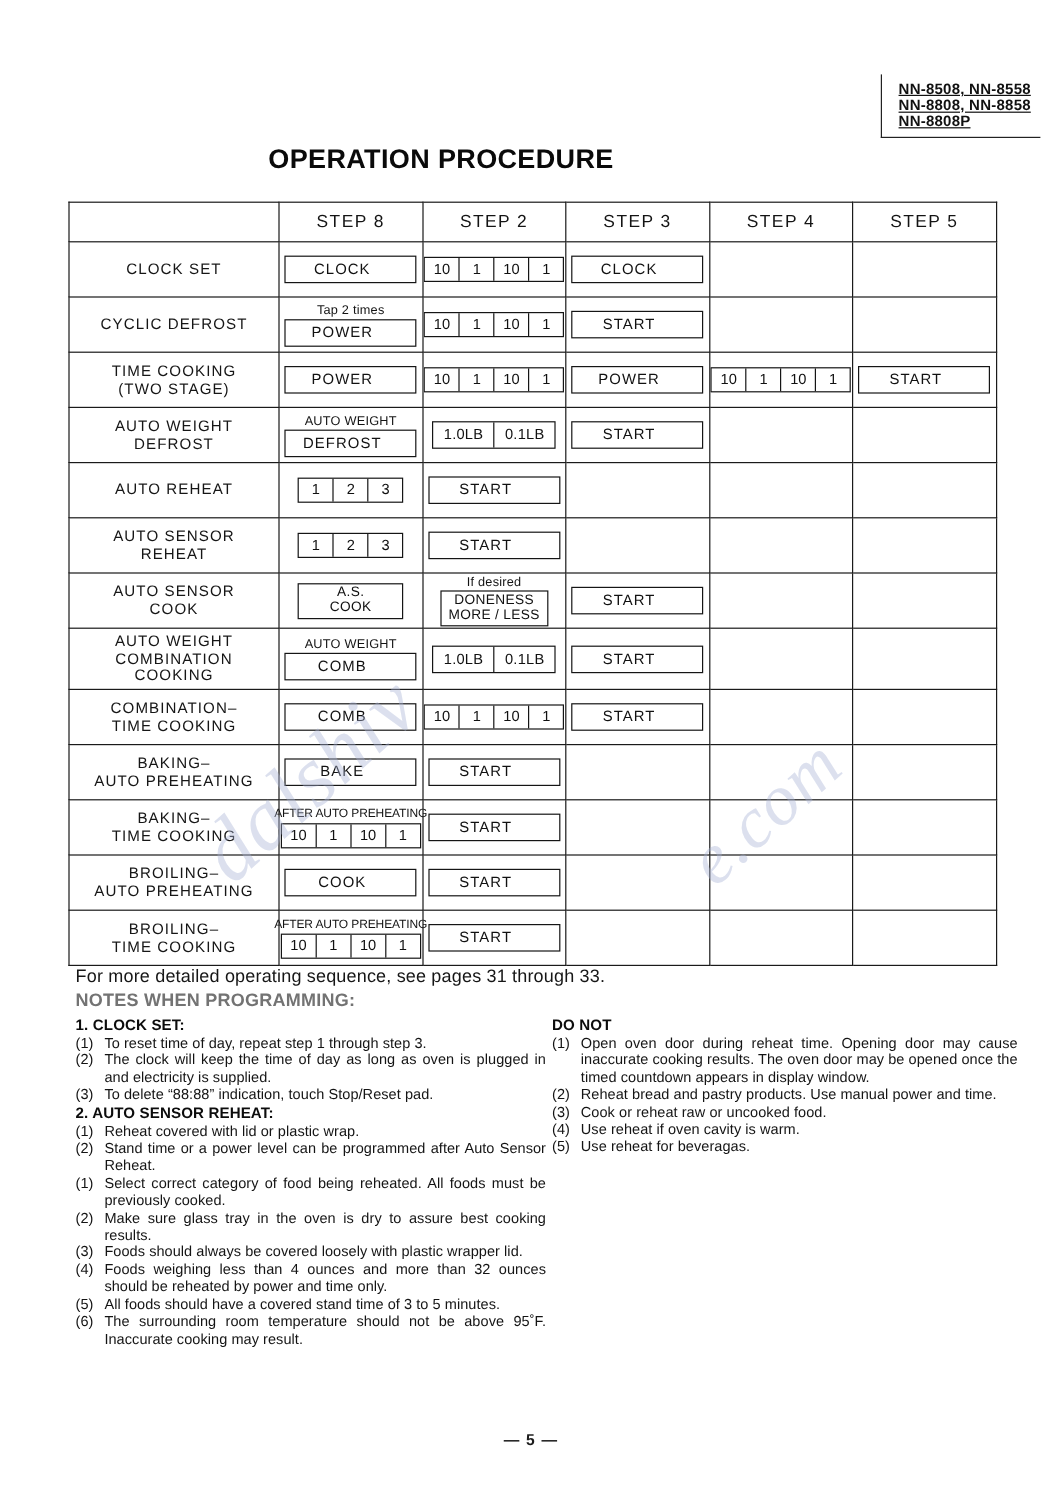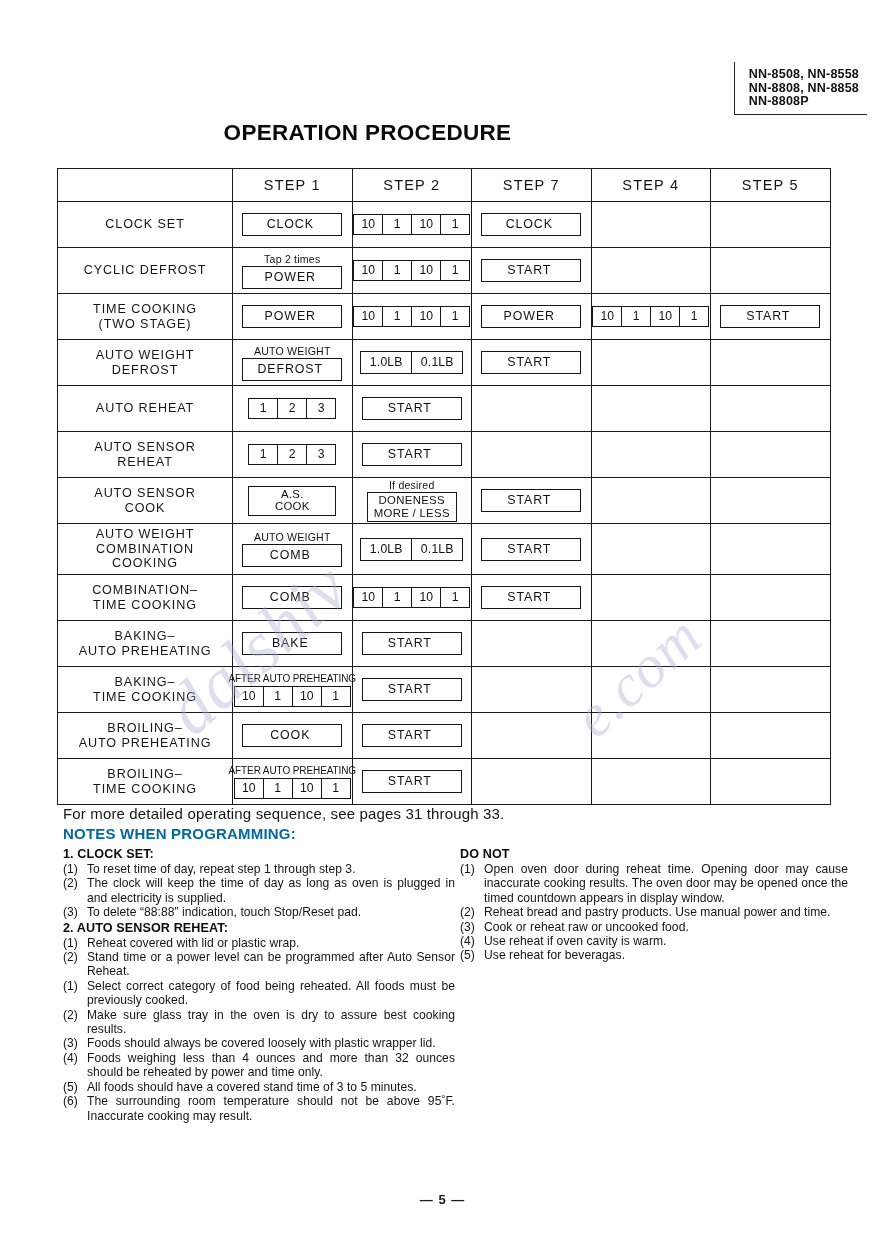--- a/index.html
+++ b/index.html
@@ -57,20 +57,21 @@
     z-index: 2;
   }
   #model-box .model-line {
     font-family: "Liberation Sans", sans-serif;
     font-size: 12.5px;
     font-weight: bold;
     line-height: 13.5px;
     letter-spacing: 0.2px;
     color: #111;
     white-space: nowrap;
+    text-decoration: underline;
   }
 
   
   #page-title {
     position: absolute;
     left: 0;
     top: 120px;
     width: 735px;
     text-align: center;
     font-size: 22.5px;
@@ -140,21 +141,21 @@
   .caption.small {
     font-size: 10px;
     letter-spacing: -0.1px;
   }
 
   
   .pad {
     border: 1.5px solid #151515;
     background: #fff;
     min-width: 74px;
-    padding: 4px 14px 4px 10px;
+    padding: 4px 24px 4px 10px;
     font-size: 12.4px;
     letter-spacing: 0.9px;
     line-height: 13px;
     color: #111;
     text-align: center;
     white-space: nowrap;
   }
   .pad.two-line {
     padding: 1px 6px 2px 6px;
     line-height: 12.5px;
@@ -202,21 +203,21 @@
   }
 
   
   #notes-heading {
     position: absolute;
     left: 63px;
     top: 825px;
     font-size: 15px;
     font-weight: bold;
     letter-spacing: 0.2px;
-    color: #0369a1;
+    color: #737373;
     z-index: 2;
   }
   #notes-left {
     position: absolute;
     left: 63px;
     top: 846px;
     width: 392px;
     z-index: 2;
   }
   #notes-right {
@@ -296,23 +297,23 @@
     <col class="col-label">
       <col class="col-step">
       <col class="col-step">
     <col class="col-step">
       <col class="col-step">
       <col class="col-step">
   </colgroup>
   <thead>
     <tr>
       <th></th>
-      <th>STEP 1</th>
+      <th>STEP 8</th>
       <th>STEP 2</th>
-      <th>STEP 7</th>
+      <th>STEP 3</th>
       <th>STEP 4</th>
       <th>STEP 5</th>
     </tr>
   </thead>
   <tbody id="proc-tbody">
       <tr>
         <td class="rowlabel"><span>CLOCK SET</span></td>
         <td>
           <div class="cellwrap">
             <div class="pad">CLOCK</div>

